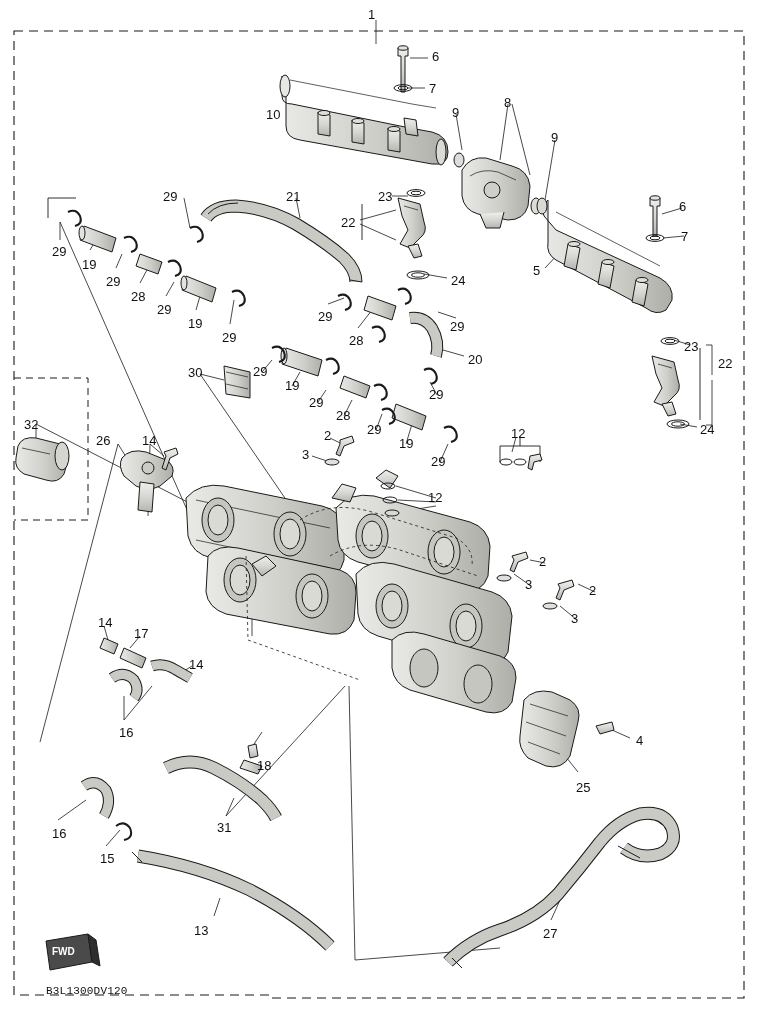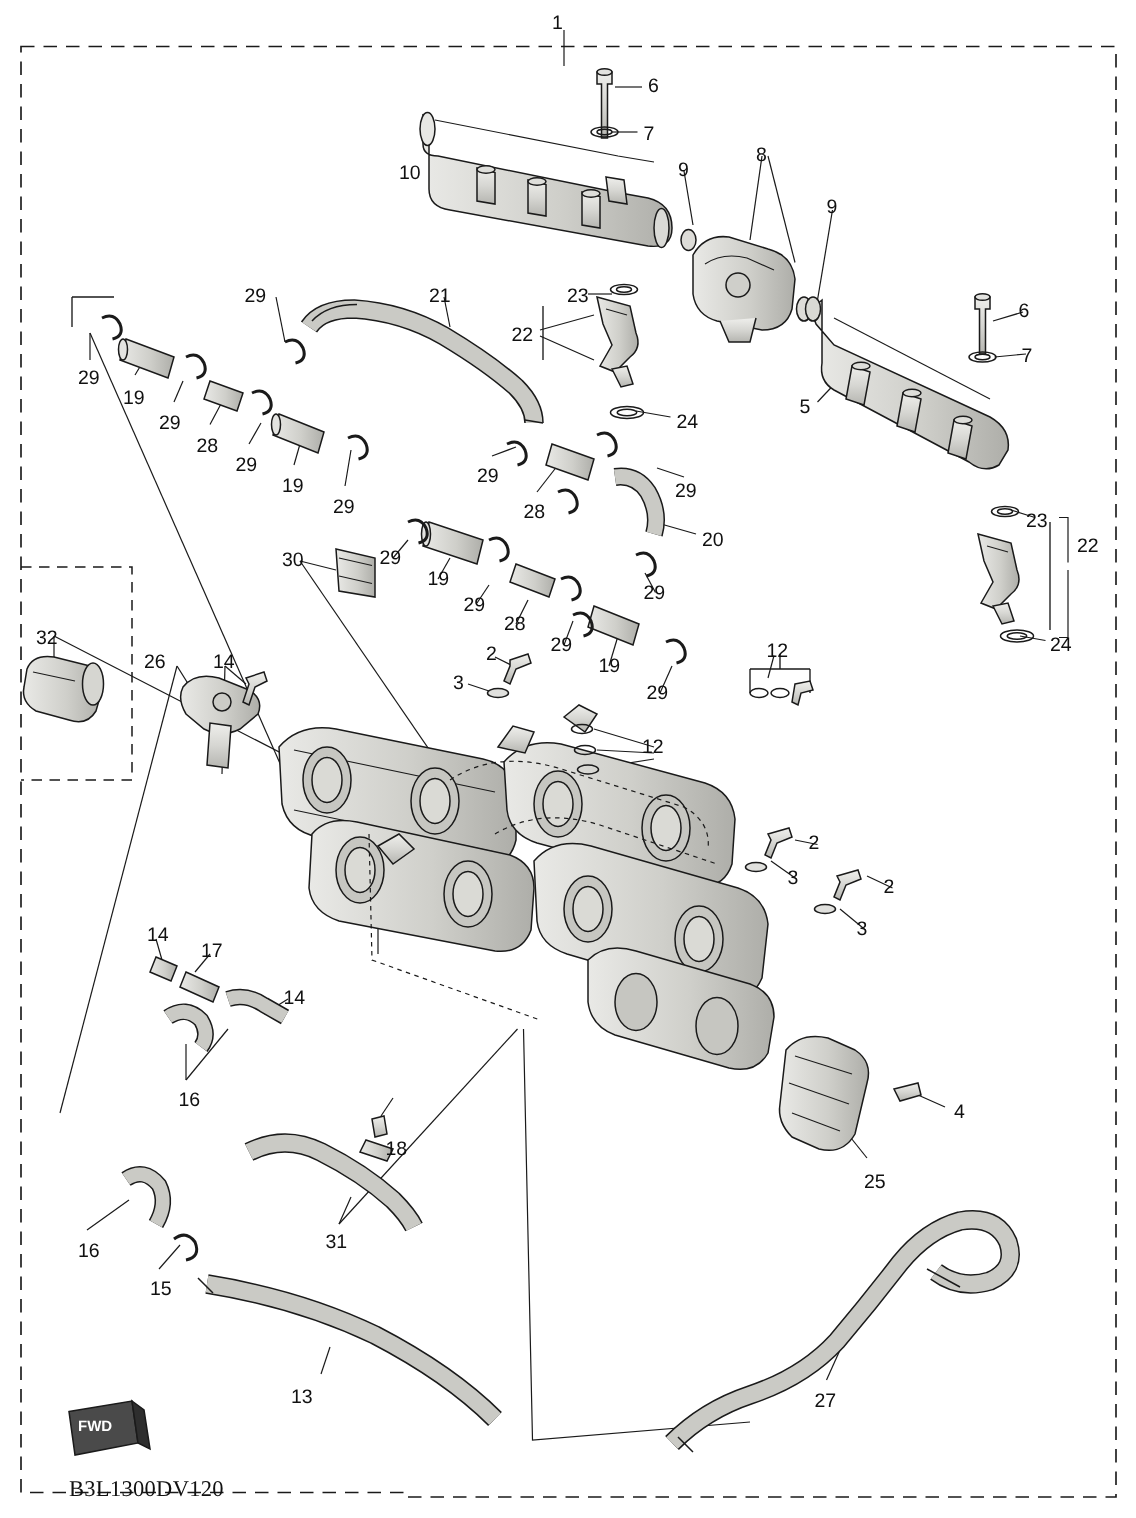--- a/index.html
+++ b/index.html
@@ -27,22 +27,22 @@
   .callout {
     position: absolute;
     font-family: "Liberation Sans", sans-serif;
     font-size: 13px;
     color: #111111;
     white-space: nowrap;
     line-height: 1;
   }
   .partcode {
     position: absolute;
-    font-family: Liberation Serif, serif;
-    font-size: 15px;
+    font-family: Liberation Mono, monospace;
+    font-size: 11px;
     color: #111111;
     letter-spacing: 0.2px;
     text-align: right;
   }
   .fwd-label {
     position: absolute;
     font-family: Liberation Sans, sans-serif;
     font-size: 10px;
     font-weight: bold;
     color: #ffffff;

